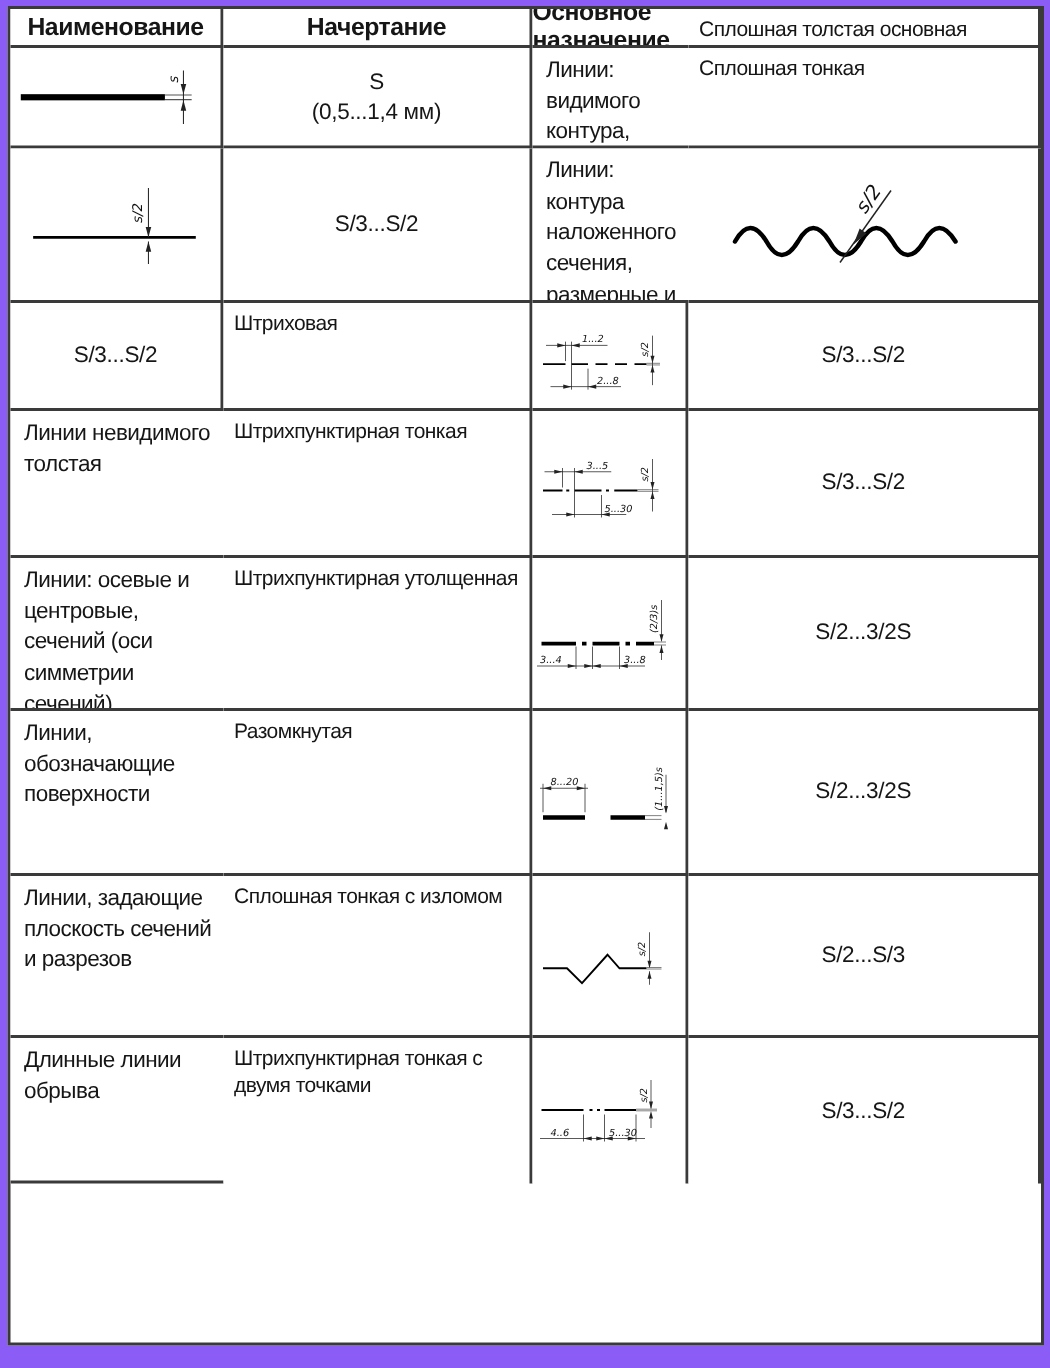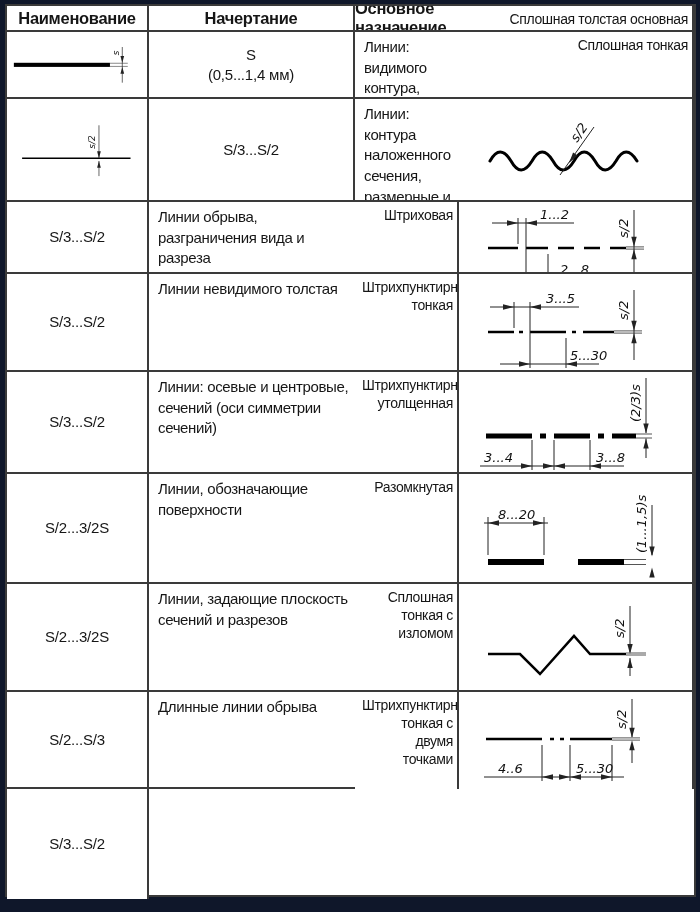--- a/index.html
+++ b/index.html
@@ -1,37 +1,37 @@
 <!DOCTYPE html>
 <html><head>
 <meta charset="utf-8">
 <style>
   html,body{margin:0;padding:0;background:#fff;}
   .page{
-    width:700px;height:912px;position:relative;background:#0f172a;
+    width:700px;height:912px;position:relative;background:#8b5cf6;
     font-family:"Liberation Sans", sans-serif;color:#161616;overflow:hidden;
   }
   .gtable{
     position:absolute;left:5px;top:4px;width:691px;height:893px;
     display:grid;box-sizing:border-box;
     grid-template-columns:142px 206px 104px 235px;
     grid-template-rows:26px 67px 103px 72px 98px 102px 110px 108px 97px 110px;
     border:2px solid #3a3a3a;background:#fff;
   }
   .cell{
     box-sizing:border-box;border-right:2px solid #3a3a3a;border-bottom:2px solid #3a3a3a;
     overflow:hidden;background:#fff;
   }
   .cell.lastcol{border-right:none;}
   .cell.lastrow{border-bottom:none;}
   .hcell{
     display:flex;align-items:center;justify-content:center;
     font-weight:bold;font-size:16.5px;letter-spacing:-0.3px;
   }
-  .namecell{padding:5px 4px 2px 7px;font-size:14px;line-height:1.28;letter-spacing:-0.35px;text-align:right;}
+  .namecell{padding:5px 4px 2px 7px;font-size:14px;line-height:1.28;letter-spacing:-0.35px;}
   .drawcell{display:flex;align-items:center;justify-content:center;padding:0;}
   .thickcell{
     display:flex;flex-direction:column;align-items:center;justify-content:center;
     font-size:15px;letter-spacing:-0.2px;text-align:center;line-height:1.3;
   }
   .purpcell{padding:5px 6px 2px 9px;font-size:15px;line-height:1.38;letter-spacing:-0.35px;}
   svg{display:block;}
   svg text{font-family:"DejaVu Sans", sans-serif;font-style:italic;font-size:13px;fill:#111;}
   svg .dim{stroke:#222;stroke-width:1;fill:none;}
   svg .hollow{stroke:#555;stroke-width:1;fill:none;}
@@ -83,21 +83,20 @@
 
     <div class="cell drawcell">
       <svg width="204" height="66" viewBox="0 0 204 66">
         <path d="M16,44 q10,-18 21,0 q10,18 21,0 q10,-18 21,0 q10,18 21,0 q10,-18 21,0 q10,18 21,0 q10,-18 21,0" stroke="#000" stroke-width="3" fill="none" stroke-linecap="round"></path>
         <line class="dim" x1="120" y1="10" x2="86" y2="58"></line>
         <polygon class="arr" points="95,46 103.7,38.6 99.1,35.4"></polygon>
         <text transform="translate(103,26) rotate(-55)">s/2</text>
       </svg>
     </div>
     <div class="cell thickcell">S/3...S/2</div>
-    <div class="cell purpcell lastcol">Линии обрыва, разграничения вида и разреза</div>
 
     <div class="cell namecell">Штриховая</div>
     <div class="cell drawcell">
       <svg width="204" height="91" viewBox="0 0 204 91">
         <line class="thin" x1="14" y1="56" x2="44" y2="56"></line>
         <line class="thin" x1="52" y1="56" x2="74" y2="56"></line>
         <line class="thin" x1="84" y1="56" x2="100" y2="56"></line>
         <line class="thin" x1="110" y1="56" x2="126" y2="56"></line>
         <line class="thin" x1="136" y1="56" x2="152" y2="56"></line>
         <line class="hollow" x1="152" y1="54.9" x2="170" y2="54.9"></line>

